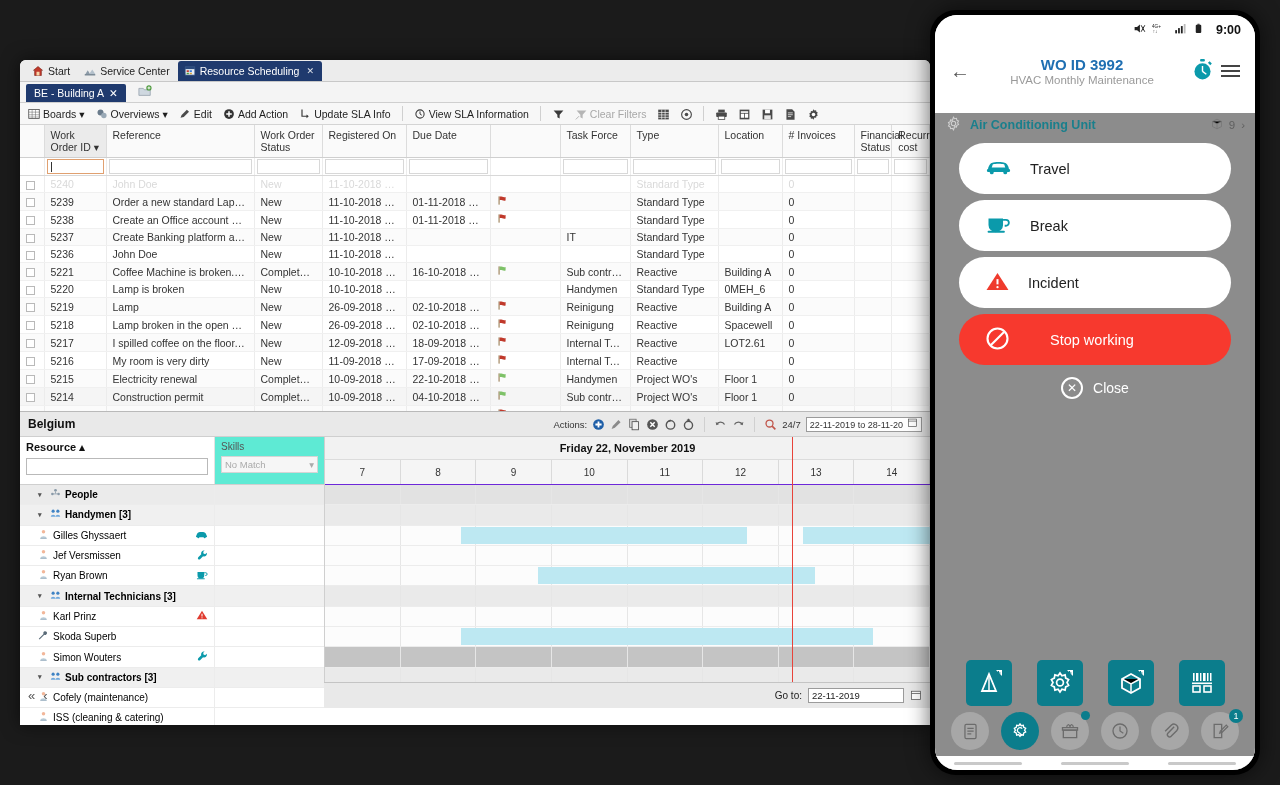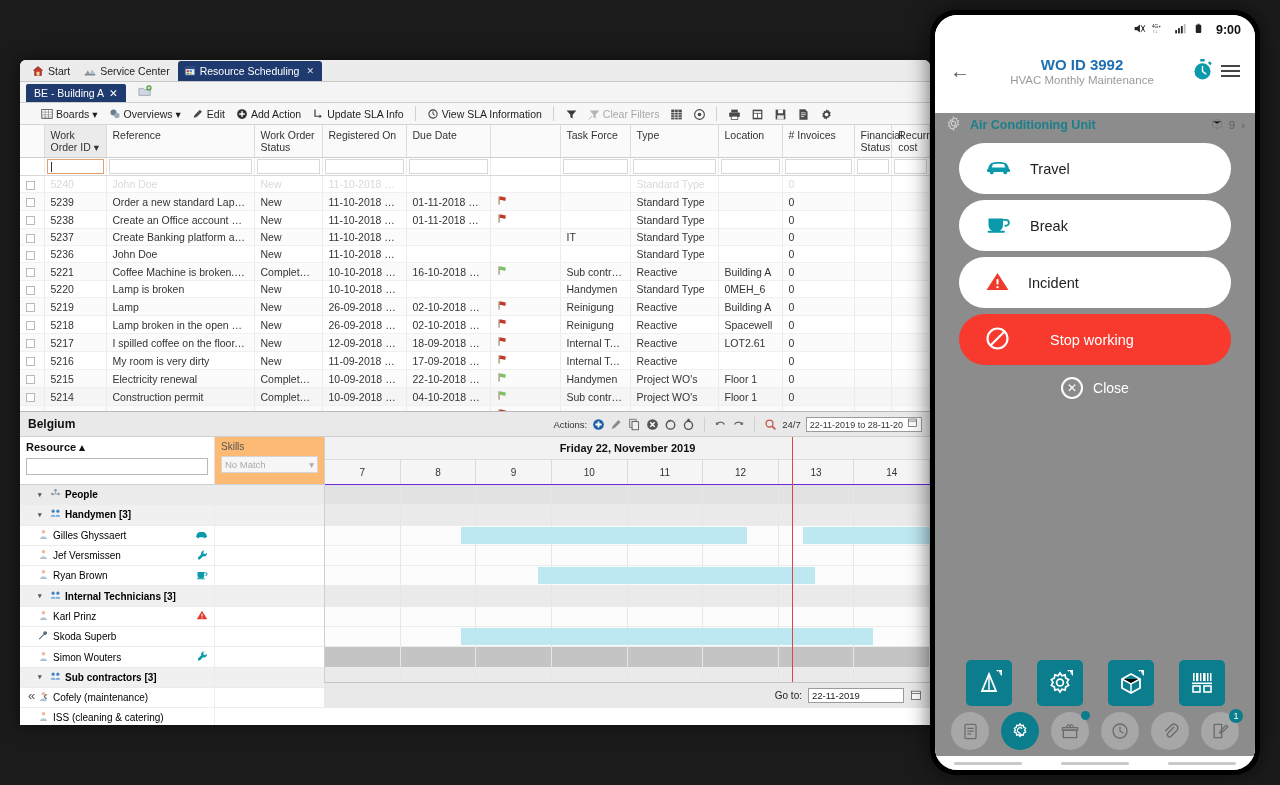--- a/index.html
+++ b/index.html
@@ -42,21 +42,21 @@
     display: flex; align-items: flex-end; padding-left: 6px;
     font-size: 10.5px;
   }
   .subtabstrip .tab { background:#1f3a6e; color:#fff; padding: 3px 8px; border-radius: 2px 2px 0 0; display:flex; align-items:center; gap:5px;}
   .subtabstrip .newbtn { margin-left: 12px; padding-bottom: 2px; }
 
   .toolbar {
     height: 22px; background: #f7f7f7;
     border-bottom: 1px solid #d4d4d4;
     display: flex; align-items: center; gap: 3px;
-    padding: 0 17px; font-size: 10.5px; color: #1e1e1e;
+    padding: 0 4px; font-size: 10.5px; color: #1e1e1e;
   }
   .tb-item { display: flex; align-items: center; gap: 3px; padding: 2px 4px; white-space: nowrap; }
   .tb-item.dim { color: #a8a8a8; }
   .tb-sep { width: 1px; height: 15px; background: #d0d0d0; margin: 0 4px; }
 
   
   .grid-wrap { position: relative; height: 286px; background: #fff; overflow: hidden; }
   table.grid { width: 100%; border-collapse: collapse; table-layout: fixed; font-size: 10.5px; color: #222; }
   table.grid th {
     background: #fafafa; border-right: 1px solid #dcdcdc; border-bottom: 1px solid #cfcfcf;
@@ -88,21 +88,21 @@
   .act-ico { width: 13px; height: 13px; display: inline-block; }
   .dateinput {
     border: 1px solid #9b9b9b; background: #fff; font-size: 9px; padding: 1px 3px;
     display: flex; align-items: flex-end; gap: 4px; height: 15px;
   }
 
   .sched-body { display: flex; height: 245px; }
   .res-pane { width: 305px; flex: none; border-right: 1px solid #cfcfcf; background: #fff; }
   .res-headrow { display: flex; height: 48px; border-bottom: 1px solid #cfcfcf; background: #fff; }
   .res-col { flex: 1; padding: 4px 6px; }
-  .res-col.skills { width: 110px; flex: none; border-left: 1px solid #e2e2e2; background: #fdba74; }
+  .res-col.skills { width: 110px; flex: none; border-left: 1px solid #e2e2e2; background: #5eead4; }
   .res-col .lbl { font-size: 11px; font-weight: bold; color: #111; }
   .res-col.skills .lbl { font-weight: normal; font-size: 10px; color: #555; }
   .res-input { width: 100%; height: 17px; border: 1px solid #b9b9b9; background: #fff; margin-top: 4px; }
   .res-select {
     width: 100%; height: 17px; border: 1px solid #d5d5d5; background: #f6f6f6; margin-top: 4px;
     font-size: 9.5px; color: #aaa; display: flex; align-items: center; justify-content: space-between;
     padding: 0 3px;
   }
   .tree { font-size: 10px; }
   .tree-row { display: flex; align-items: center; height: 20.3px; border-bottom: 1px solid #ececec; }

